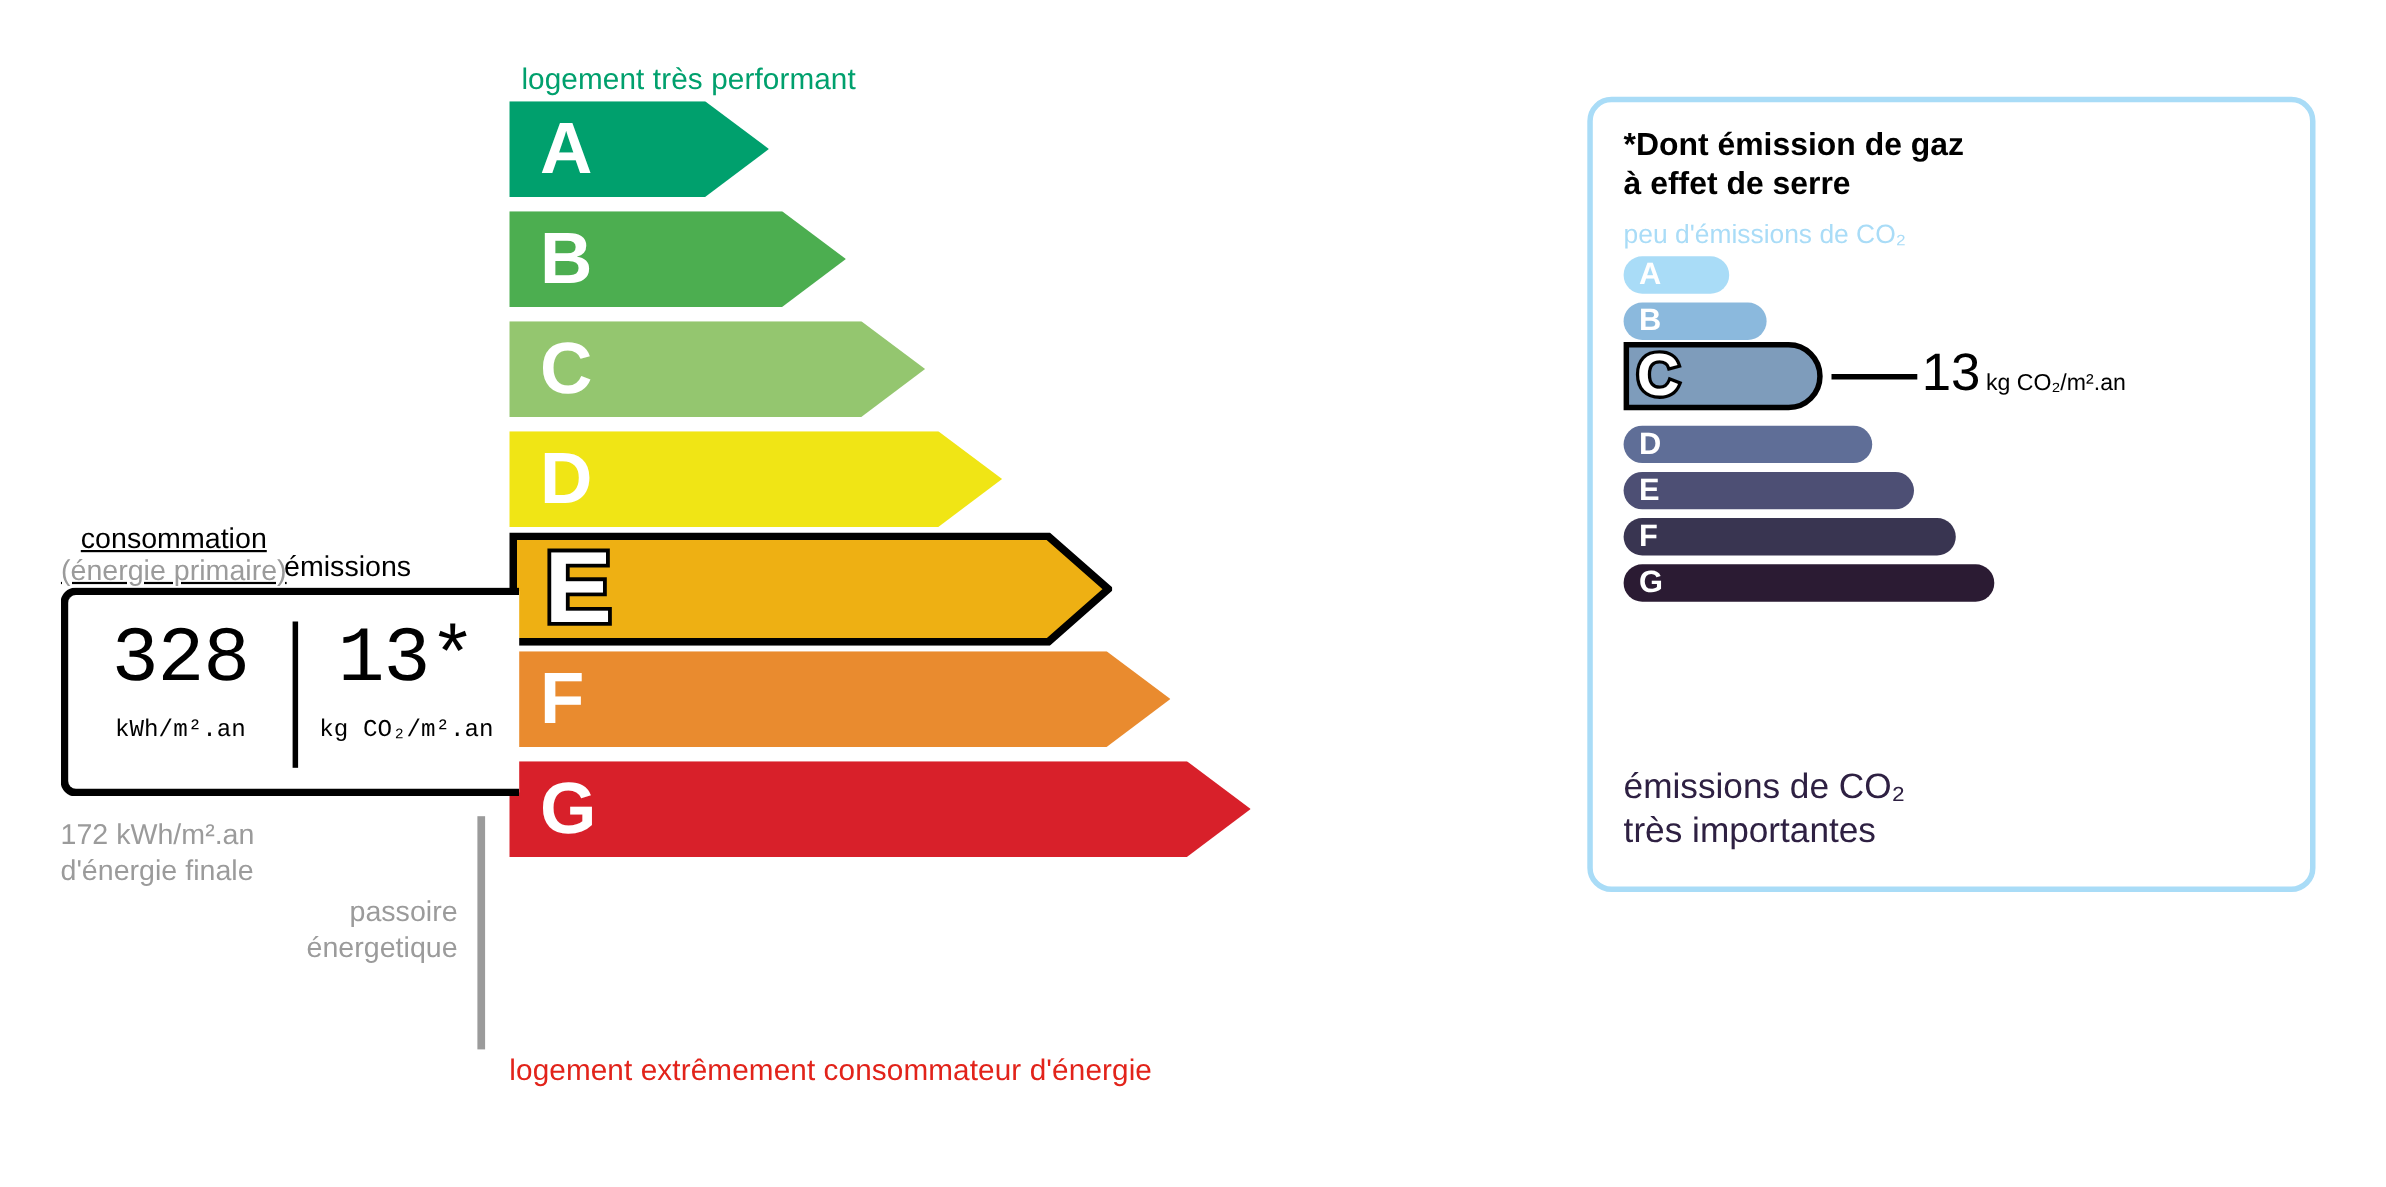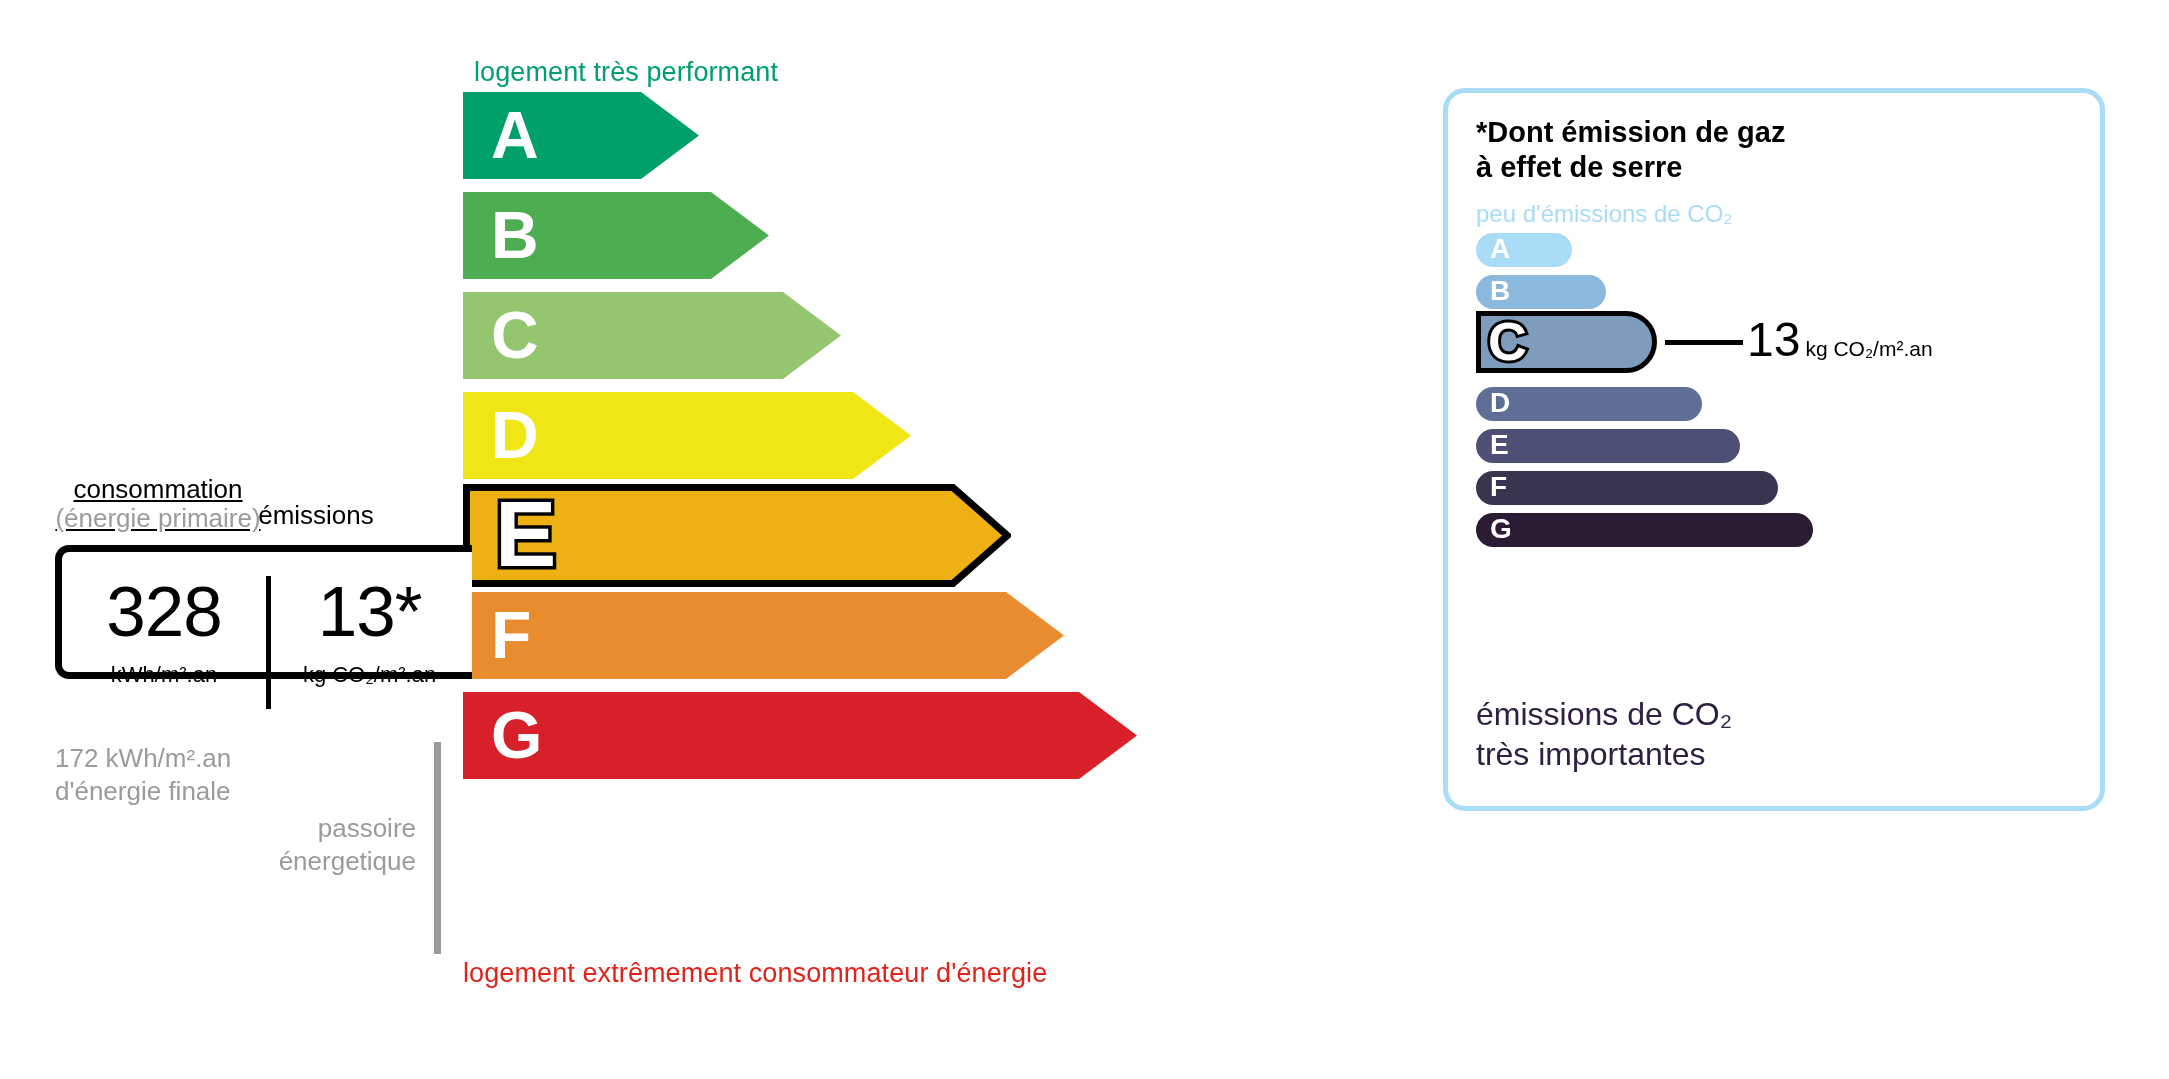--- a/index.html
+++ b/index.html
@@ -41,24 +41,25 @@
   #row-E .arrow-letter{
     color:#ffffff;
     -webkit-text-stroke:7px #000;
     paint-order:stroke fill;
     font-size:92px;
     left:32px;
   }
 
   
   #value-box{
-    position:absolute;left:55px;top:545px;width:417px;height:134px;
+    position:absolute;left:55px;top:534px;width:417px;height:190px;
     border:7px solid #000;border-right:none;
     border-radius:14px 0 0 14px;background:#fff;z-index:7;
     box-sizing:border-box;
+    font-family:Liberation Mono, monospace;
   }
   .vb-cell{position:absolute;top:0;height:100%;text-align:center;}
   #vb-cell-energy{left:0;width:204px;}
   #vb-cell-co2{left:205px;width:205px;}
   .vb-divider{
     position:absolute;left:204px;top:24px;width:5px;height:133px;background:#000;
   }
   .vb-value{
     position:absolute;left:0;right:0;top:24px;
     font-size:71px;font-weight:400;color:#000;line-height:1;

